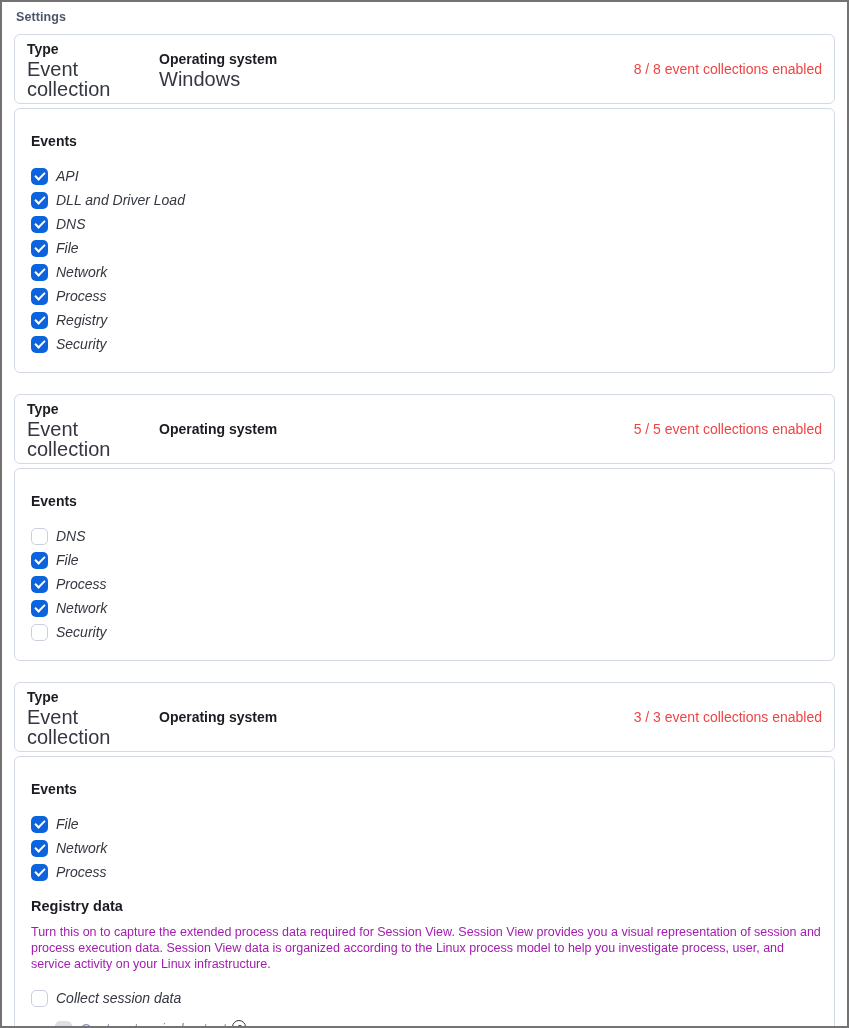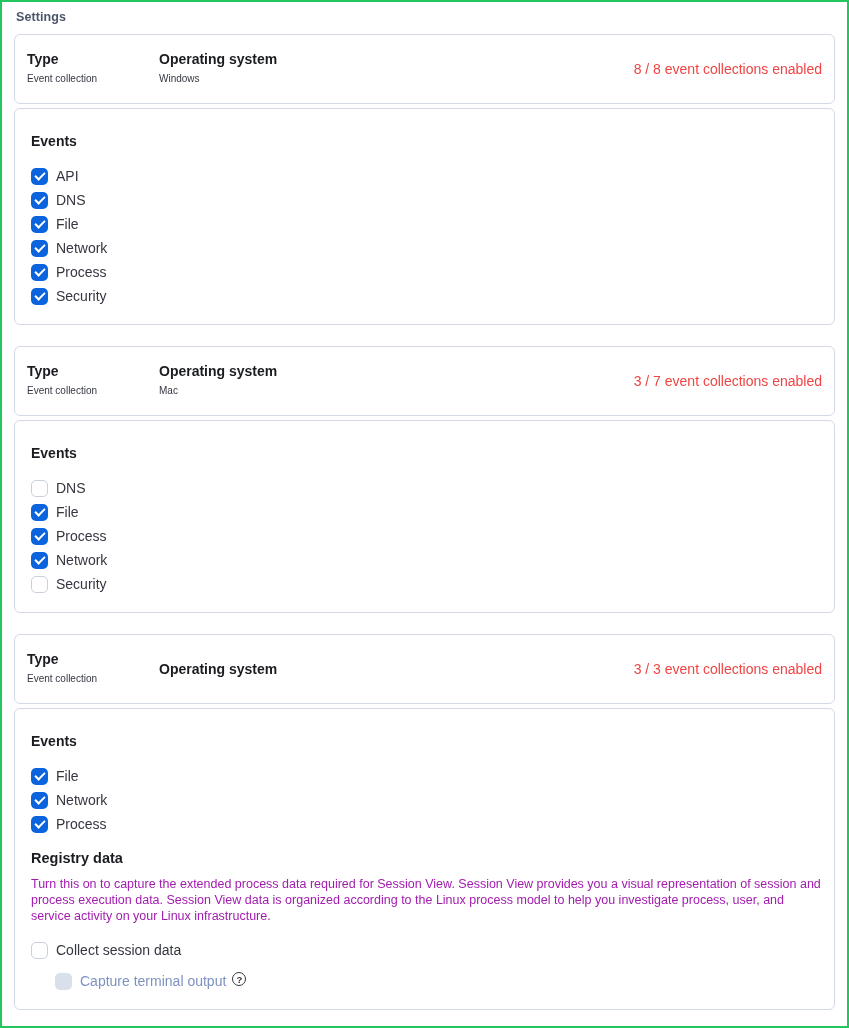--- a/index.html
+++ b/index.html
@@ -1,19 +1,19 @@
 <!DOCTYPE html>
 <html><head>
 <meta charset="utf-8">
 <style>
   * { box-sizing: border-box; }
   html, body { margin: 0; padding: 0; background: #e8e8e8; }
   .frame {
     width: 849px; height: 1028px;
-    border: 2px solid #22c55e;
+    border: 2px solid #737373;
     background: #fff;
     padding: 5px 12px 0 12px;
     overflow: hidden;
     font-family: "Liberation Sans", sans-serif;
     color: #343741;
   }
   .settings-title {
     font-size: 12.5px; font-weight: 700; color: #4c566b;
     margin: 3px 0 10px 2px; letter-spacing: .1px;
   }
@@ -24,31 +24,31 @@
   }
   .hdr {
     height: 70px;
     display: flex; align-items: center;
     padding: 0 12px;
     margin-bottom: 4px;
   }
   .col-type { width: 132px; }
   .col-os { flex: 1; }
   .hdr-label { font-size: 14px; font-weight: 700; color: #1a1c21; line-height: 20px; }
-  .hdr-value { font-size: 10px; color: #343741; line-height: 20px; }
+  .hdr-value { font-size: 20px; color: #343741; line-height: 20px; }
   .status { font-size: 14px; color: #ef4444; white-space: nowrap; }
   .body-panel {
     padding: 4px 12px 16px 16px;
     margin-bottom: 21px;
   }
   .group-heading {
     font-size: 14px; font-weight: 700; color: #1a1c21;
     margin: 20px 0 14px 0; line-height: 17px;
   }
-  .event-row { display: flex; align-items: center; height: 24px; cursor: pointer; }
+  .event-row { display: flex; align-items: center; height: 24px; cursor: pointer; font-style: italic; }
   .checkbox {
     width: 17px; height: 17px; flex: 0 0 17px;
     border-radius: 5px; margin-right: 8px;
     position: relative;
     background: #fff; border: 1px solid #c9cfdb;
   }
   .checkbox.checked { background: #0b64dd; border: none; }
   .checkbox.checked::after {
     content: ''; position: absolute;
     left: 4px; top: 4.5px; width: 8px; height: 4px;
@@ -96,52 +96,59 @@
       <div class="status">8 / 8 event collections enabled</div>
     </div>
     <div class="panel body-panel">
       <div class="group-heading">Events</div>
       <label class="event-row">
         <span class="checkbox checked"></span>
         <span class="event-label">API</span>
       </label>
       <label class="event-row">
         <span class="checkbox checked"></span>
+        <span class="event-label">DLL and Driver Load</span>
+      </label>
+      <label class="event-row">
+        <span class="checkbox checked"></span>
         <span class="event-label">DNS</span>
       </label>
       <label class="event-row">
         <span class="checkbox checked"></span>
         <span class="event-label">File</span>
       </label>
       <label class="event-row">
         <span class="checkbox checked"></span>
         <span class="event-label">Network</span>
       </label>
       <label class="event-row">
         <span class="checkbox checked"></span>
         <span class="event-label">Process</span>
+      </label>
+      <label class="event-row">
+        <span class="checkbox checked"></span>
+        <span class="event-label">Registry</span>
       </label>
       <label class="event-row">
         <span class="checkbox checked"></span>
         <span class="event-label">Security</span>
       </label>
     </div>
   </section>
 
   <section>
     <div class="panel hdr">
       <div class="col-type">
         <div class="hdr-label">Type</div>
         <div class="hdr-value">Event collection</div>
       </div>
       <div class="col-os">
         <div class="hdr-label">Operating system</div>
-        <div class="hdr-value">Mac</div>
-      </div>
-      <div class="status">3 / 7 event collections enabled</div>
+      </div>
+      <div class="status">5 / 5 event collections enabled</div>
     </div>
     <div class="panel body-panel">
       <div class="group-heading">Events</div>
       <label class="event-row">
         <span class="checkbox"></span>
         <span class="event-label">DNS</span>
       </label>
       <label class="event-row">
         <span class="checkbox checked"></span>
         <span class="event-label">File</span>

